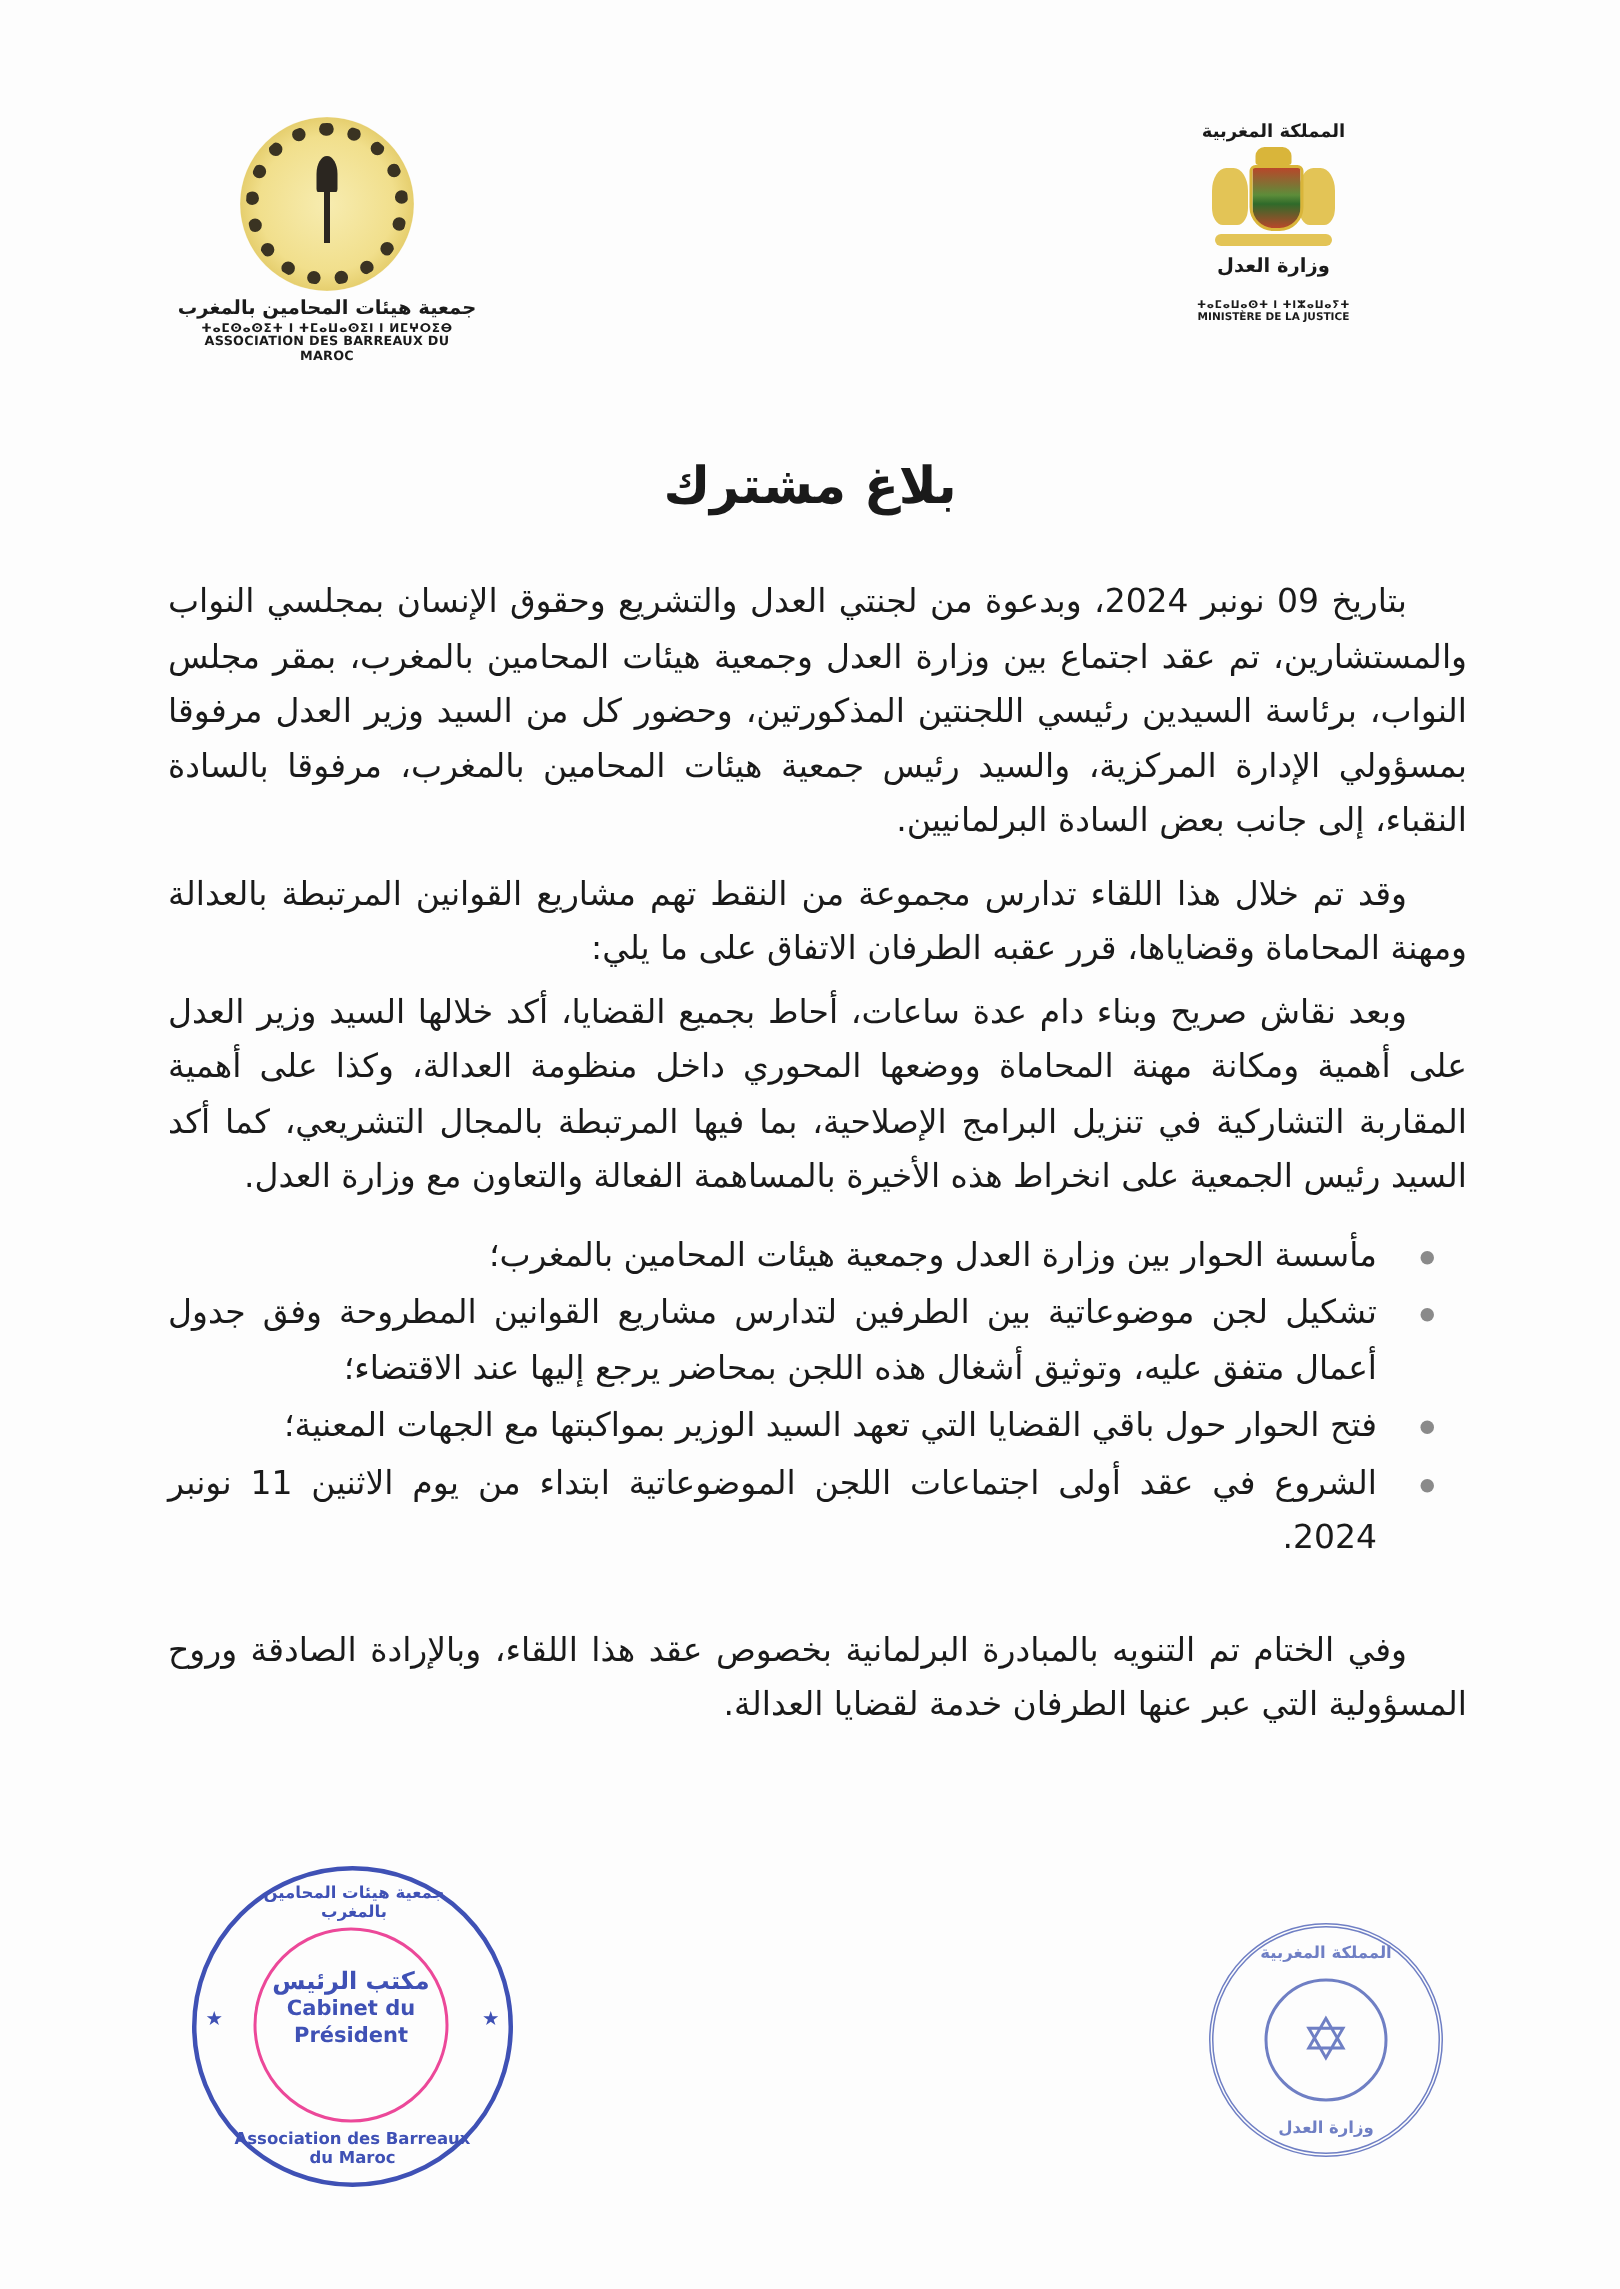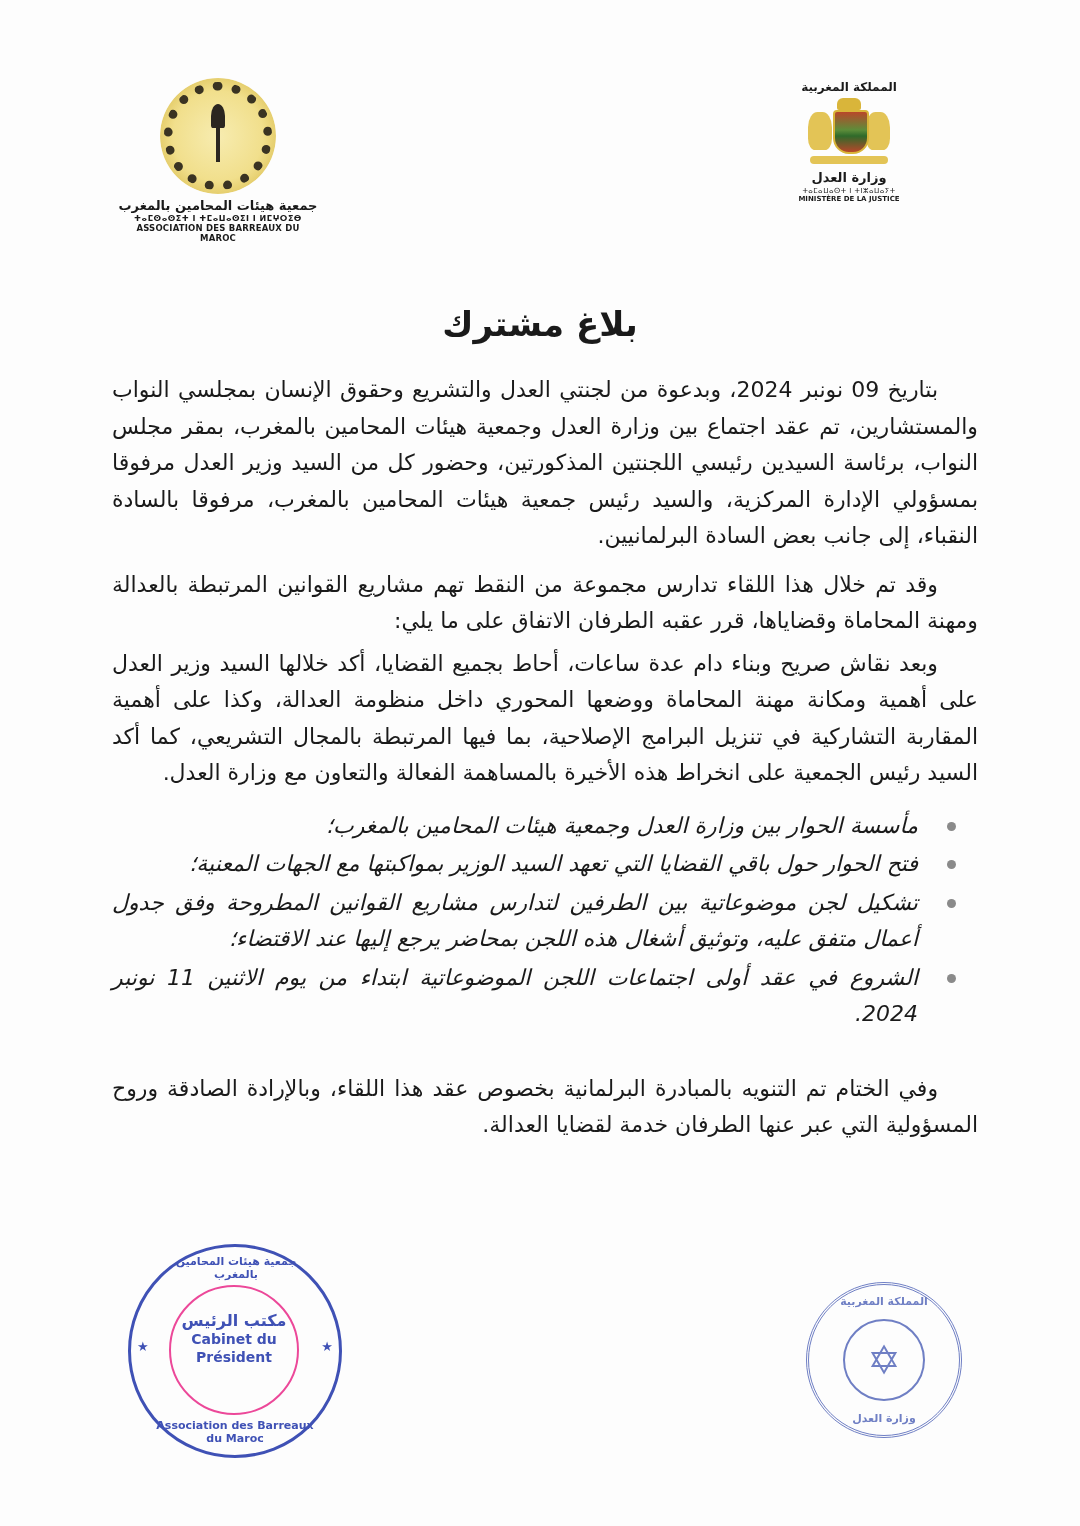--- a/index.html
+++ b/index.html
@@ -23,31 +23,31 @@
   .logo-right { position: absolute; left: 782px; top: 80px; width: 134px; text-align: center; }
   .logo-right .kingdom { font-size: 12px; font-weight: bold; direction: rtl; }
   .coat { width: 90px; height: 70px; margin: 4px auto 2px; position: relative; }
   .coat .crown { position: absolute; left: 33px; top: 0; width: 24px; height: 12px; background: #d9b53a; border-radius: 6px 6px 2px 2px; }
   .coat .shield { position: absolute; left: 29px; top: 12px; width: 32px; height: 40px; border-radius: 4px 4px 16px 16px;
     background: linear-gradient(180deg, #b8472a 0%, #5d8d3a 45%, #2f6a2a 60%, #b8472a 100%); border: 2px solid #d9b53a; }
   .coat .lion { position: absolute; top: 14px; width: 24px; height: 38px; background: #e3c456; border-radius: 40% 40% 30% 30%; }
   .coat .lion.l { left: 4px; } .coat .lion.r { right: 4px; }
   .coat .ribbon { position: absolute; left: 6px; bottom: 4px; width: 78px; height: 8px; background: #e3c456; border-radius: 4px; }
   .logo-right .min-ar { font-size: 13px; font-weight: bold; direction: rtl; }
-  .logo-right .min-tf { font-size: 7px; font-weight: normal; letter-spacing: 0.5px; margin-top: 2px; }
+  .logo-right .min-tf { font-size: 7px; font-weight: bold; letter-spacing: 0.5px; margin-top: 14px; }
   .logo-right .min-fr { font-size: 7px; font-weight: bold; }
 
   
   .title { position: absolute; left: 0; width: 1080px; top: 304px; text-align: center; font-size: 34px; font-weight: bold; direction: rtl; }
 
   
-  .body-text { position: absolute; left: 112px; width: 866px; top: 372px; direction: rtl; text-align: justify; font-size: 22px; line-height: 36.5px; }
+  .body-text { position: absolute; left: 112px; width: 866px; top: 384px; direction: rtl; text-align: justify; font-size: 22px; line-height: 36.5px; }
   .body-text p { margin: 0 0 16px 0; text-indent: 40px; }
   .body-text p.first { margin-bottom: 12px; }
-  .body-text ul { list-style: none; margin: 0 0 14px 0; padding: 0 60px 0 0; font-style: italic; }
+  .body-text ul { list-style: none; margin: 0 0 14px 0; padding: 0 60px 0 0; }
   .body-text li { position: relative; margin: 0 0 2px 0; }
   .body-text li .bullet { position: absolute; right: -38px; top: 14px; width: 9px; height: 9px; border-radius: 50%; background: #8a8a8a; }
   .body-text li.last-item { margin-bottom: 38px; }
 
   
   .stamp-left { position: absolute; left: 128px; top: 1244px; width: 208px; height: 208px; border-radius: 50%; border: 3px solid #3f51b5; color: #3f51b5; }
   .stamp-left .inner { position: absolute; left: 38px; top: 38px; width: 126px; height: 126px; border-radius: 50%; border: 2px solid #ec4899; text-align: center; }
   .stamp-left .inner .ar { font-size: 16px; font-weight: bold; margin-top: 24px; direction: rtl; }
   .stamp-left .inner .fr { font-size: 14px; font-weight: bold; line-height: 18px; }
   .stamp-left .ring-top { position: absolute; left: 40px; top: 8px; width: 130px; font-size: 11px; font-weight: bold; text-align: center; direction: rtl; }
@@ -94,22 +94,22 @@
   </div>
 
   <div class="title">بلاغ مشترك</div>
 
   <div class="body-text">
     <p class="first">بتاريخ 09 نونبر 2024، وبدعوة من لجنتي العدل والتشريع وحقوق الإنسان بمجلسي النواب والمستشارين، تم عقد اجتماع بين وزارة العدل وجمعية هيئات المحامين بالمغرب، بمقر مجلس النواب، برئاسة السيدين رئيسي اللجنتين المذكورتين، وحضور كل من السيد وزير العدل مرفوقا بمسؤولي الإدارة المركزية، والسيد رئيس جمعية هيئات المحامين بالمغرب، مرفوقا بالسادة النقباء، إلى جانب بعض السادة البرلمانيين.</p>
     <p style="margin-bottom:6px;">وقد تم خلال هذا اللقاء تدارس مجموعة من النقط تهم مشاريع القوانين المرتبطة بالعدالة ومهنة المحاماة وقضاياها، قرر عقبه الطرفان الاتفاق على ما يلي:</p>
     <p>وبعد نقاش صريح وبناء دام عدة ساعات، أحاط بجميع القضايا، أكد خلالها السيد وزير العدل على أهمية ومكانة مهنة المحاماة ووضعها المحوري داخل منظومة العدالة، وكذا على أهمية المقاربة التشاركية في تنزيل البرامج الإصلاحية، بما فيها المرتبطة بالمجال التشريعي، كما أكد السيد رئيس الجمعية على انخراط هذه الأخيرة بالمساهمة الفعالة والتعاون مع وزارة العدل.</p>
     <ul>
       <li><span class="bullet"></span><span>مأسسة الحوار بين وزارة العدل وجمعية هيئات المحامين بالمغرب؛</span></li>
+      <li><span class="bullet"></span><span>تشكيل لجن موضوعاتية بين الطرفين لتدارس مشاريع القوانين المطروحة وفق جدول أعمال متفق عليه، وتوثيق أشغال هذه اللجن بمحاضر يرجع إليها عند الاقتضاء؛</span></li>
       <li><span class="bullet"></span><span>فتح الحوار حول باقي القضايا التي تعهد السيد الوزير بمواكبتها مع الجهات المعنية؛</span></li>
-      <li><span class="bullet"></span><span>تشكيل لجن موضوعاتية بين الطرفين لتدارس مشاريع القوانين المطروحة وفق جدول أعمال متفق عليه، وتوثيق أشغال هذه اللجن بمحاضر يرجع إليها عند الاقتضاء؛</span></li>
       <li class="last-item"><span class="bullet"></span><span>الشروع في عقد أولى اجتماعات اللجن الموضوعاتية ابتداء من يوم الاثنين 11 نونبر 2024.</span></li>
     </ul>
     <p>وفي الختام تم التنويه بالمبادرة البرلمانية بخصوص عقد هذا اللقاء، وبالإرادة الصادقة وروح المسؤولية التي عبر عنها الطرفان خدمة لقضايا العدالة.</p>
   </div>
 
   <div class="stamp-left">
     <div class="ring-top">جمعية هيئات المحامين بالمغرب</div>
     <span class="star s1">★</span>
     <span class="star s2">★</span>
     <div class="inner">

